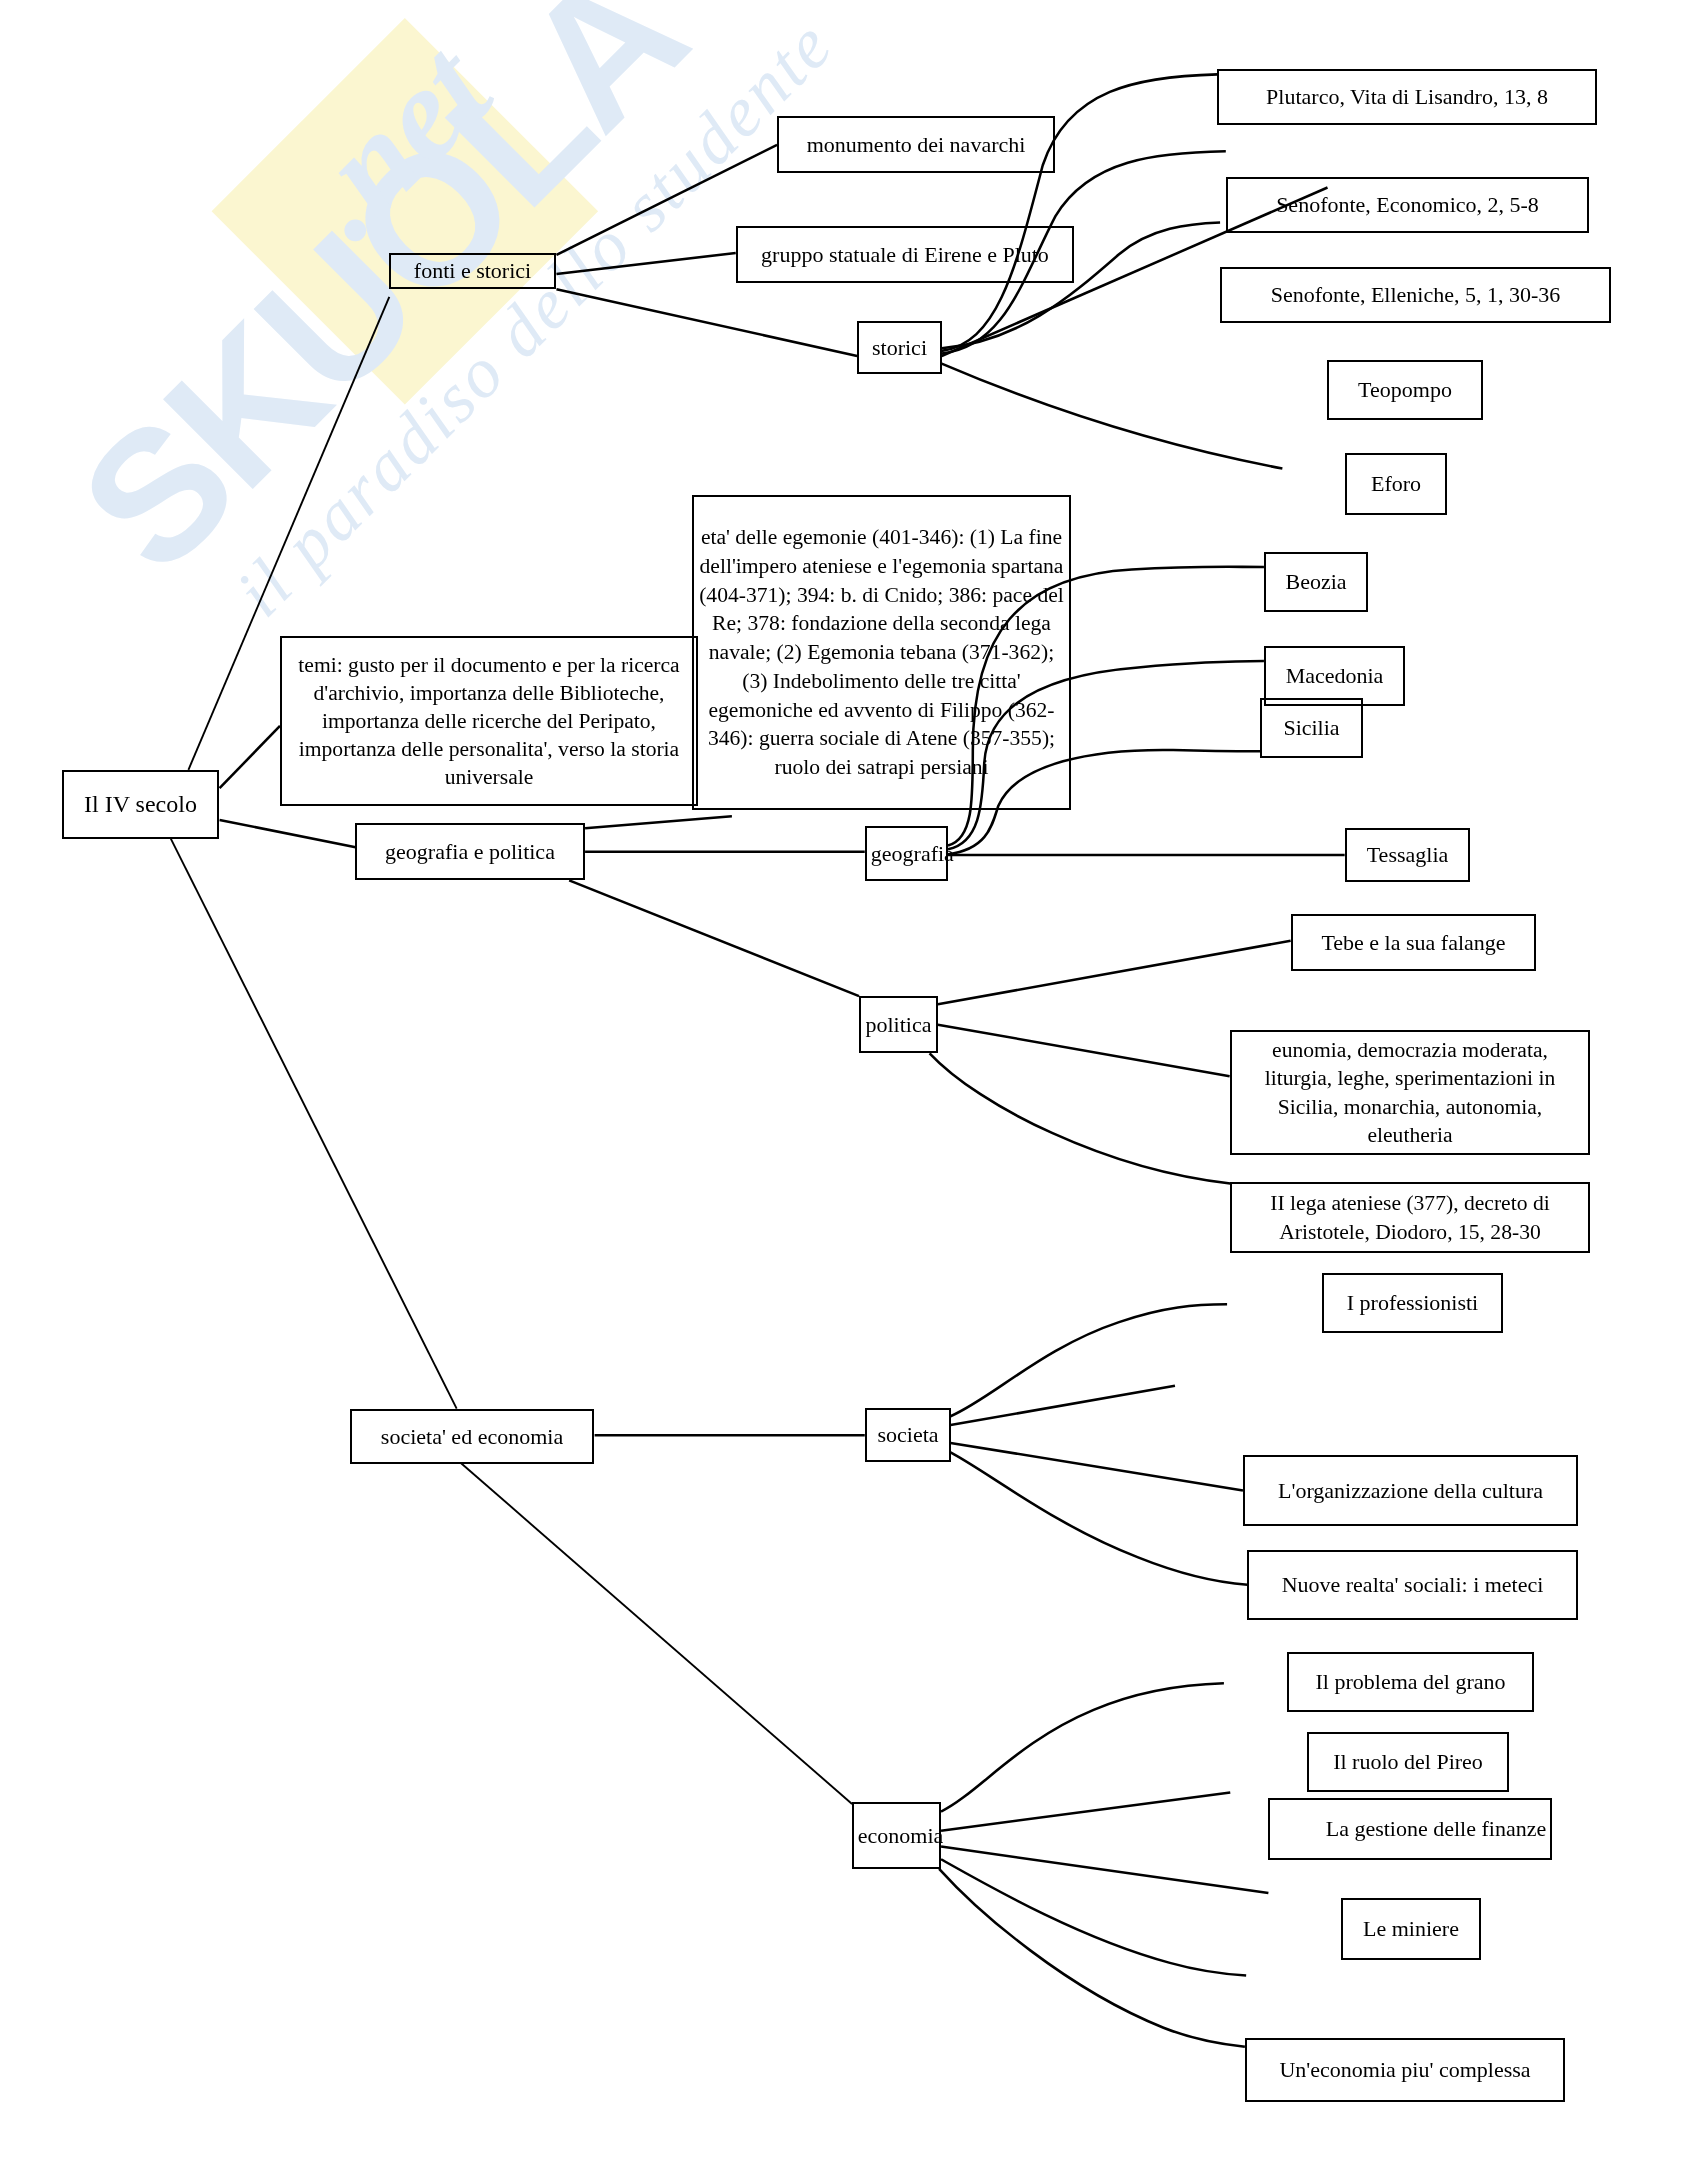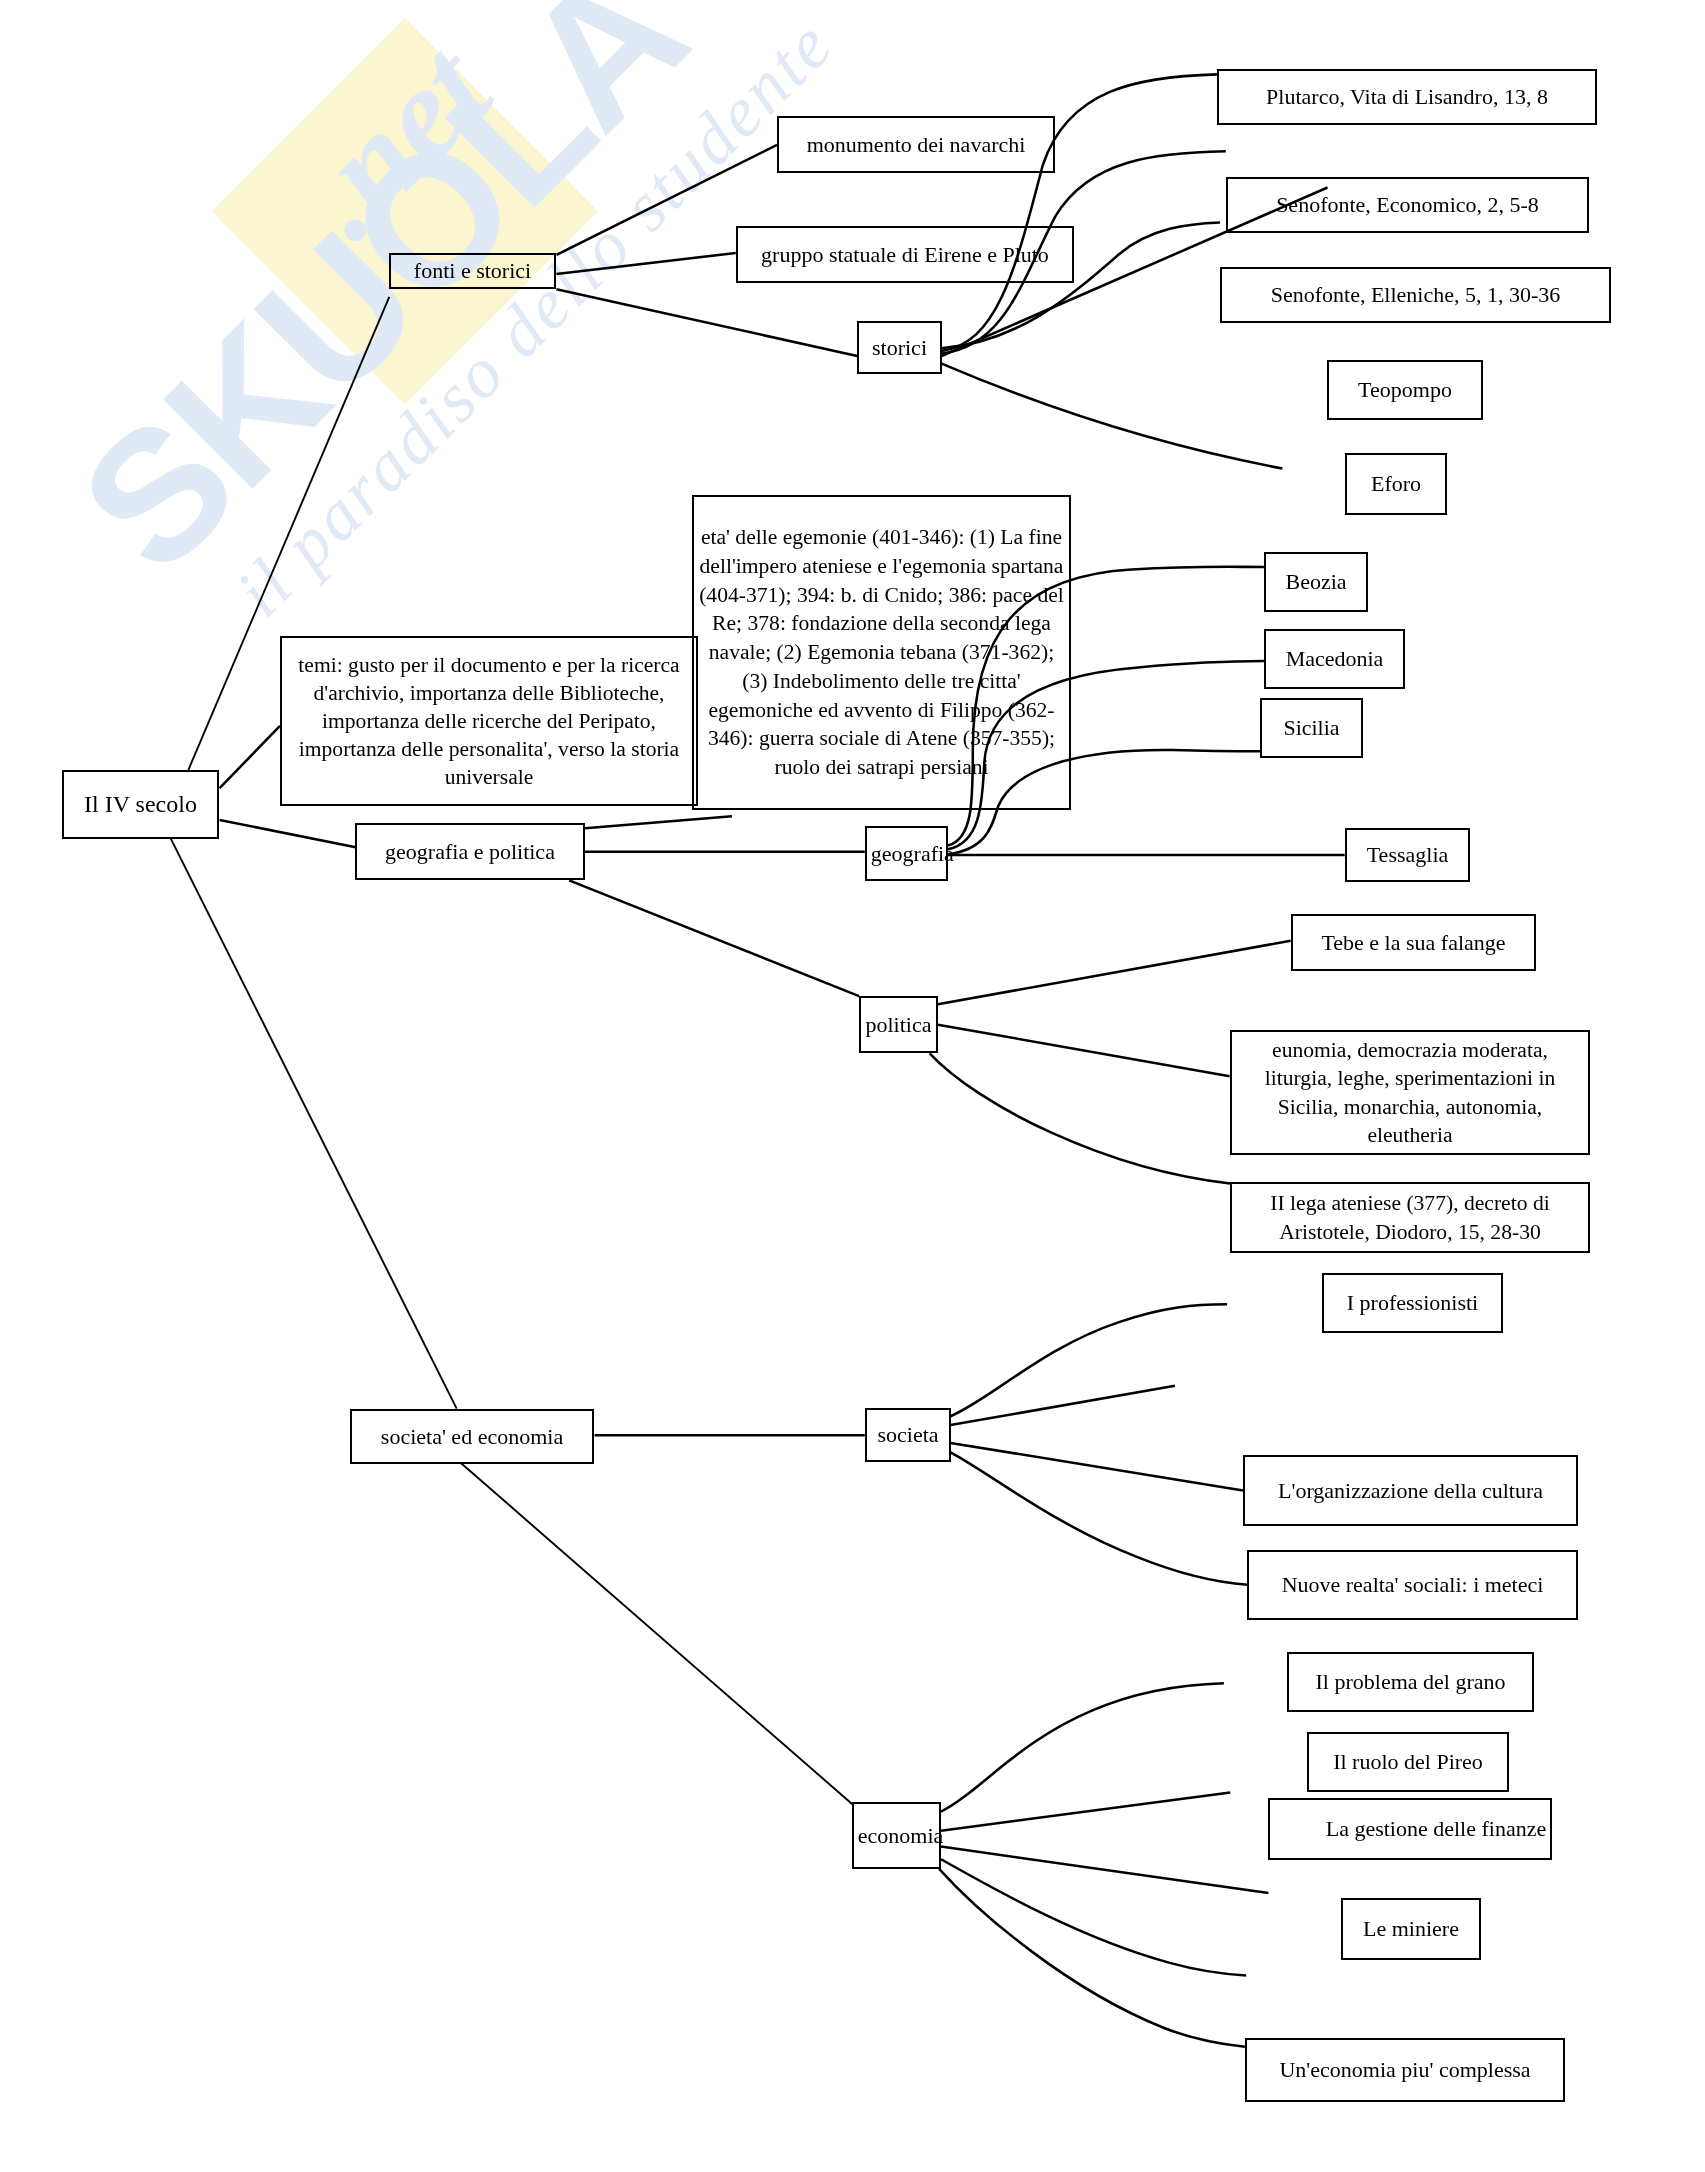--- a/index.html
+++ b/index.html
@@ -204,21 +204,21 @@
   </div>
 
   <div class="node fs-md" style="left:859px; top:996px; width:79px; height:57px;">
     <span class="txt">politica</span>
   </div>
 
   <div class="node fs-md" style="left:1264px; top:552px; width:104px; height:60px;">
     <span class="txt">Beozia</span>
   </div>
 
-  <div class="node fs-md" style="left:1264px; top:629px; width:141px; height:60px;">
+  <div class="node fs-md" style="left:1264px; top:646px; width:141px; height:60px;">
     <span class="txt">Macedonia</span>
   </div>
 
   <div class="node fs-md" style="left:1260px; top:698px; width:103px; height:60px;">
     <span class="txt">Sicilia</span>
   </div>
 
   <div class="node fs-md" style="left:1345px; top:828px; width:125px; height:54px;">
     <span class="txt">Tessaglia</span>
   </div>

